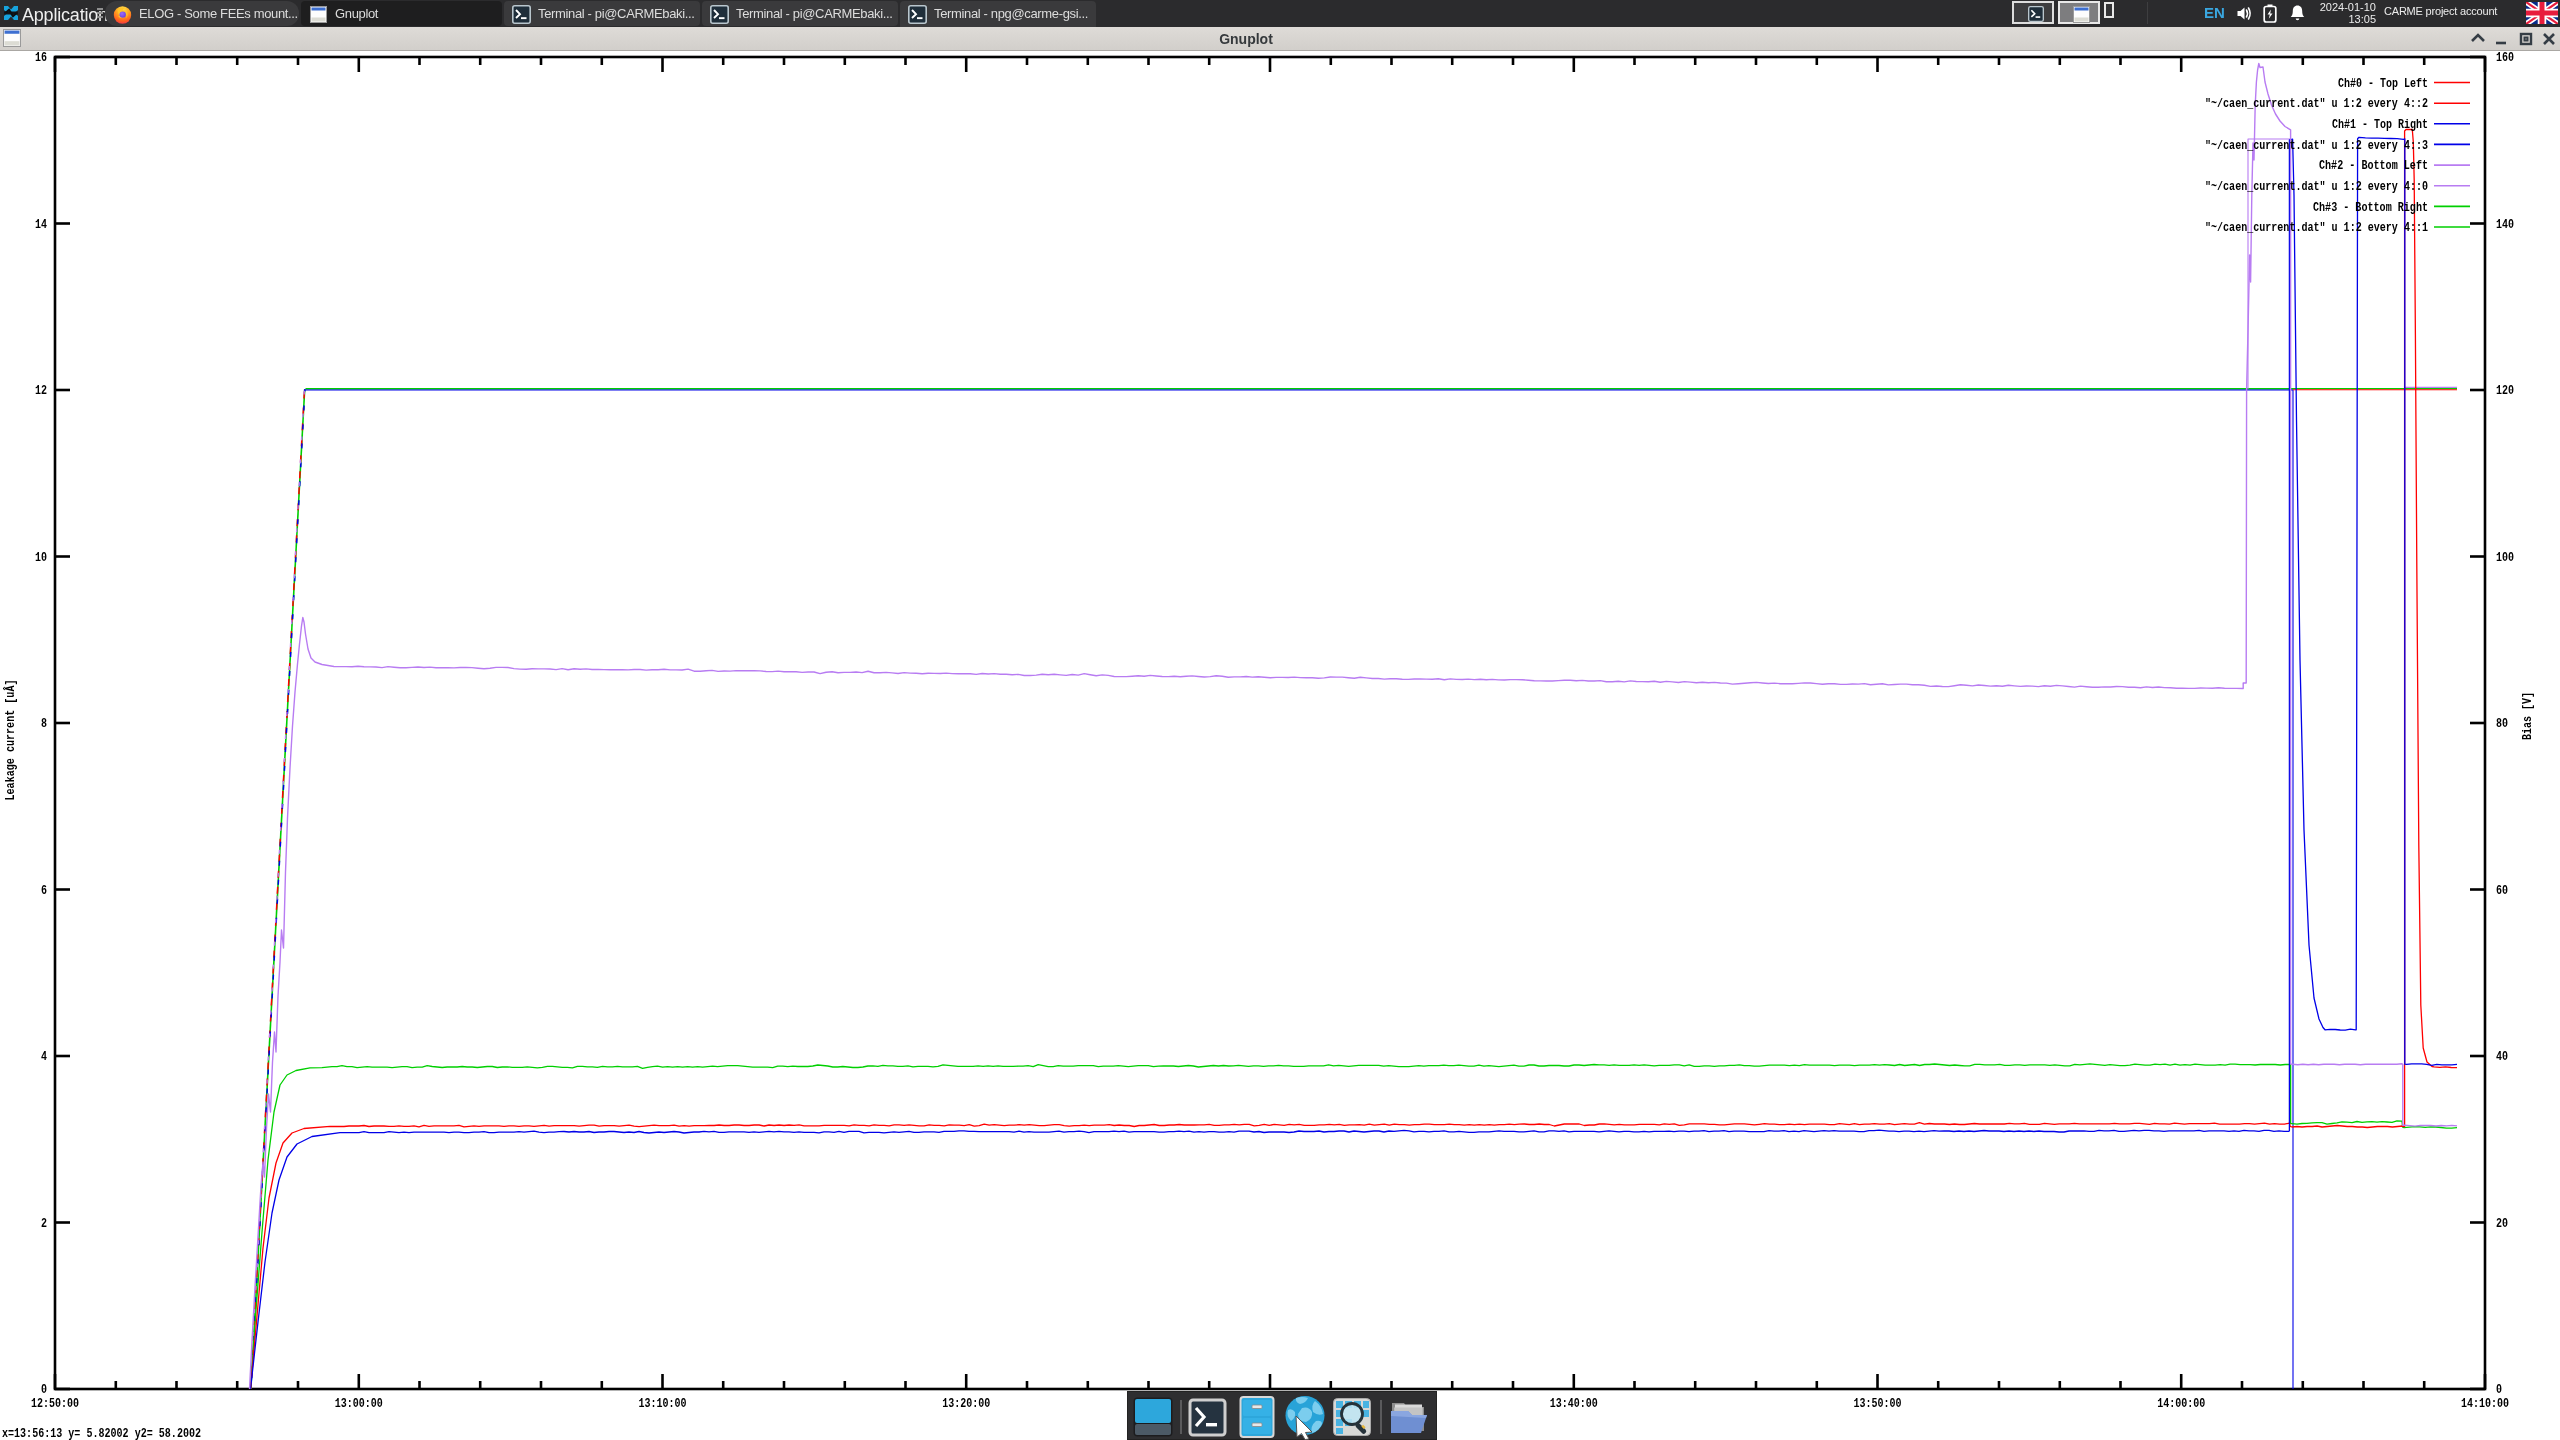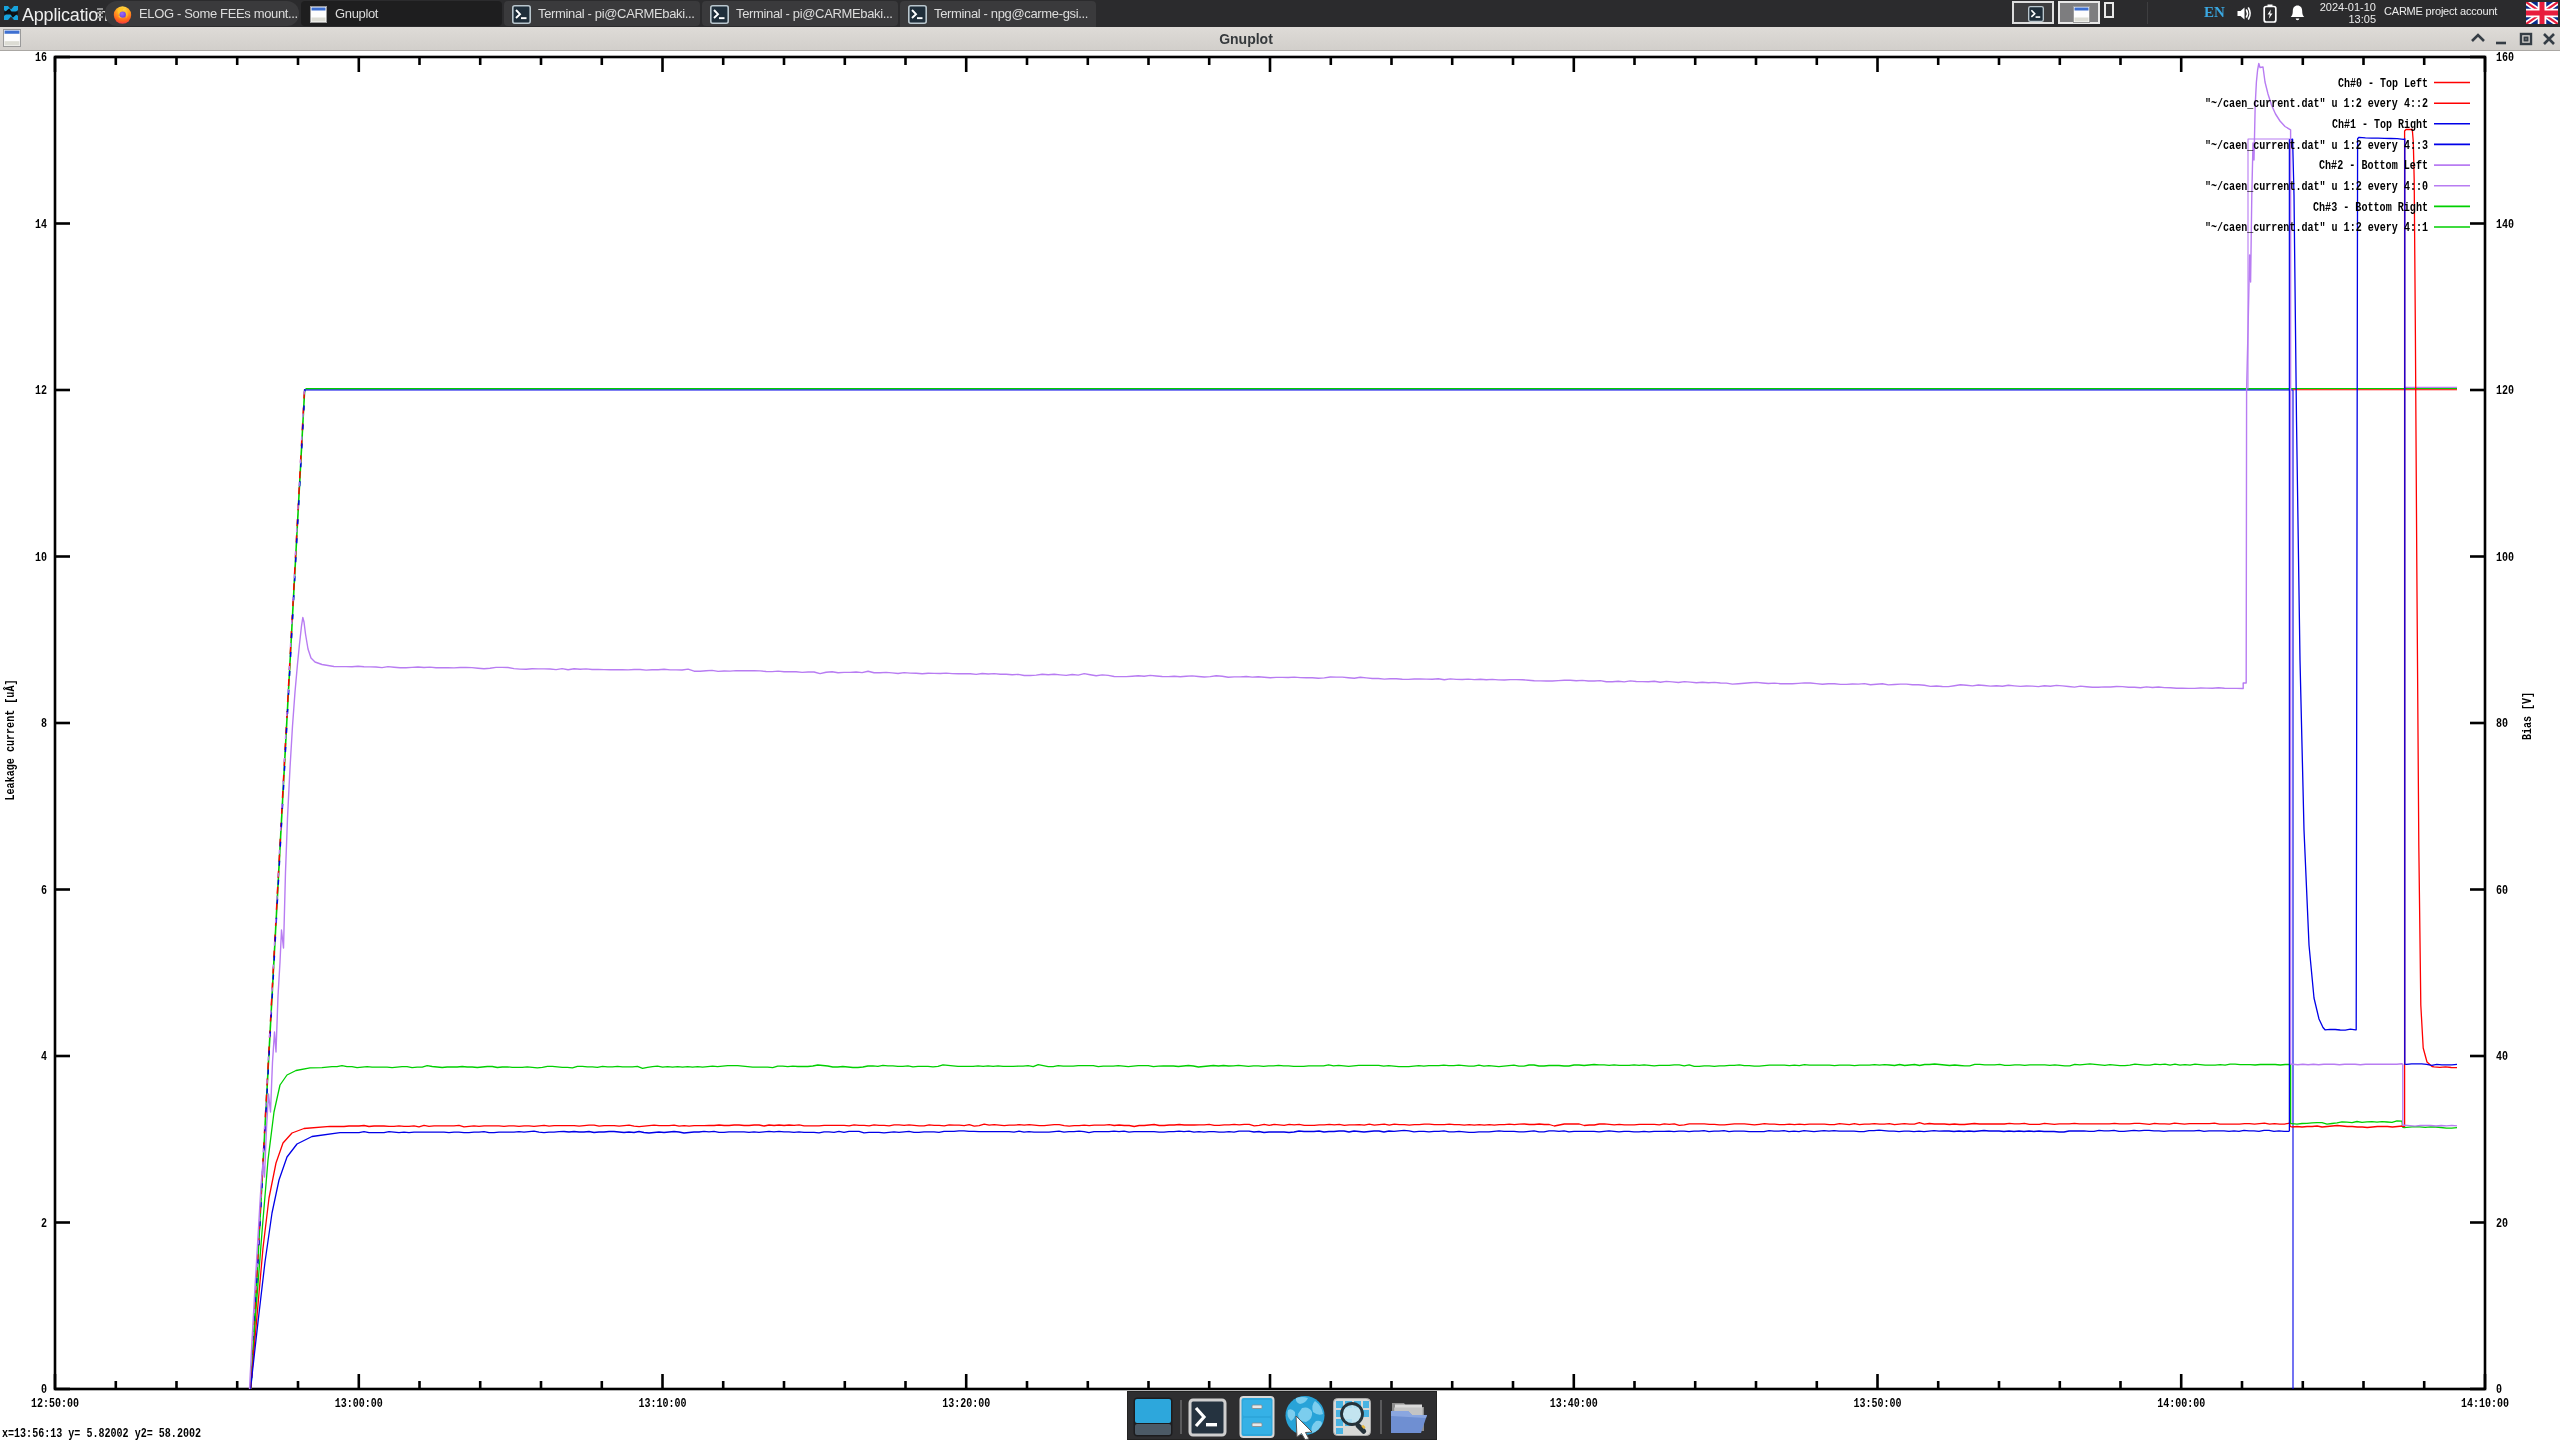--- a/index.html
+++ b/index.html
@@ -238,21 +238,21 @@
     </div>
     <div style="position:absolute;left:2058px;top:1px;width:42px;height:23px;background:#7d7d7f;border:2px solid #e8e8e8">
       <svg style="position:absolute;left:13px;top:3px" width="17" height="17" viewBox="0 0 17 17">
 <rect x="0.5" y="0.5" width="16" height="16" fill="#fdfdfd" stroke="#9a9a9a"></rect>
 <rect x="1.5" y="1.5" width="14" height="3" fill="#3d6fd1"></rect>
 <rect x="1.5" y="11.5" width="14" height="4" fill="#dcdcd4"></rect>
       </svg>
     </div>
     <div style="position:absolute;left:2104px;top:2px;width:10px;height:16px;background:#333335;border:2px solid #e8e8e8"></div>
     <div style="position:absolute;left:2147px;top:2px;width:1px;height:22px;background:#3e3e40"></div>
-    <div style="position:absolute;left:2204px;top:4px;font-family:Liberation Serif, serif;font-size:15px;font-weight:bold;color:#3aa7e0">EN</div>
+    <div style="position:absolute;left:2204px;top:4px;font-family:Liberation Sans, sans-serif;font-size:15px;font-weight:bold;color:#3aa7e0">EN</div>
     <svg style="position:absolute;left:2236px;top:5px" width="17" height="17" viewBox="0 0 17 17">
 <path d="M1.5,6 L4.5,6 L8.5,2.5 L8.5,14.5 L4.5,11 L1.5,11 Z" fill="#fff"></path>
 <path d="M10.5,5 Q12.5,8.5 10.5,12 M12.5,3 Q15.8,8.5 12.5,14" stroke="#fff" stroke-width="1.6" fill="none" stroke-linecap="round"></path>
     </svg>
     <svg style="position:absolute;left:2263px;top:4px" width="14" height="19" viewBox="0 0 14 19">
 <rect x="4.5" y="0.5" width="5" height="2" fill="#fff"></rect>
 <rect x="1.2" y="2.5" width="11.6" height="15.5" rx="2" fill="none" stroke="#fff" stroke-width="1.7"></rect>
 <path d="M8,5.5 L4.5,10.5 L6.8,10.5 L5.8,14.8 L9.5,9.5 L7.2,9.5 Z" fill="#fff"></path>
     </svg>
     <svg style="position:absolute;left:2289px;top:4px" width="17" height="18" viewBox="0 0 17 18">

